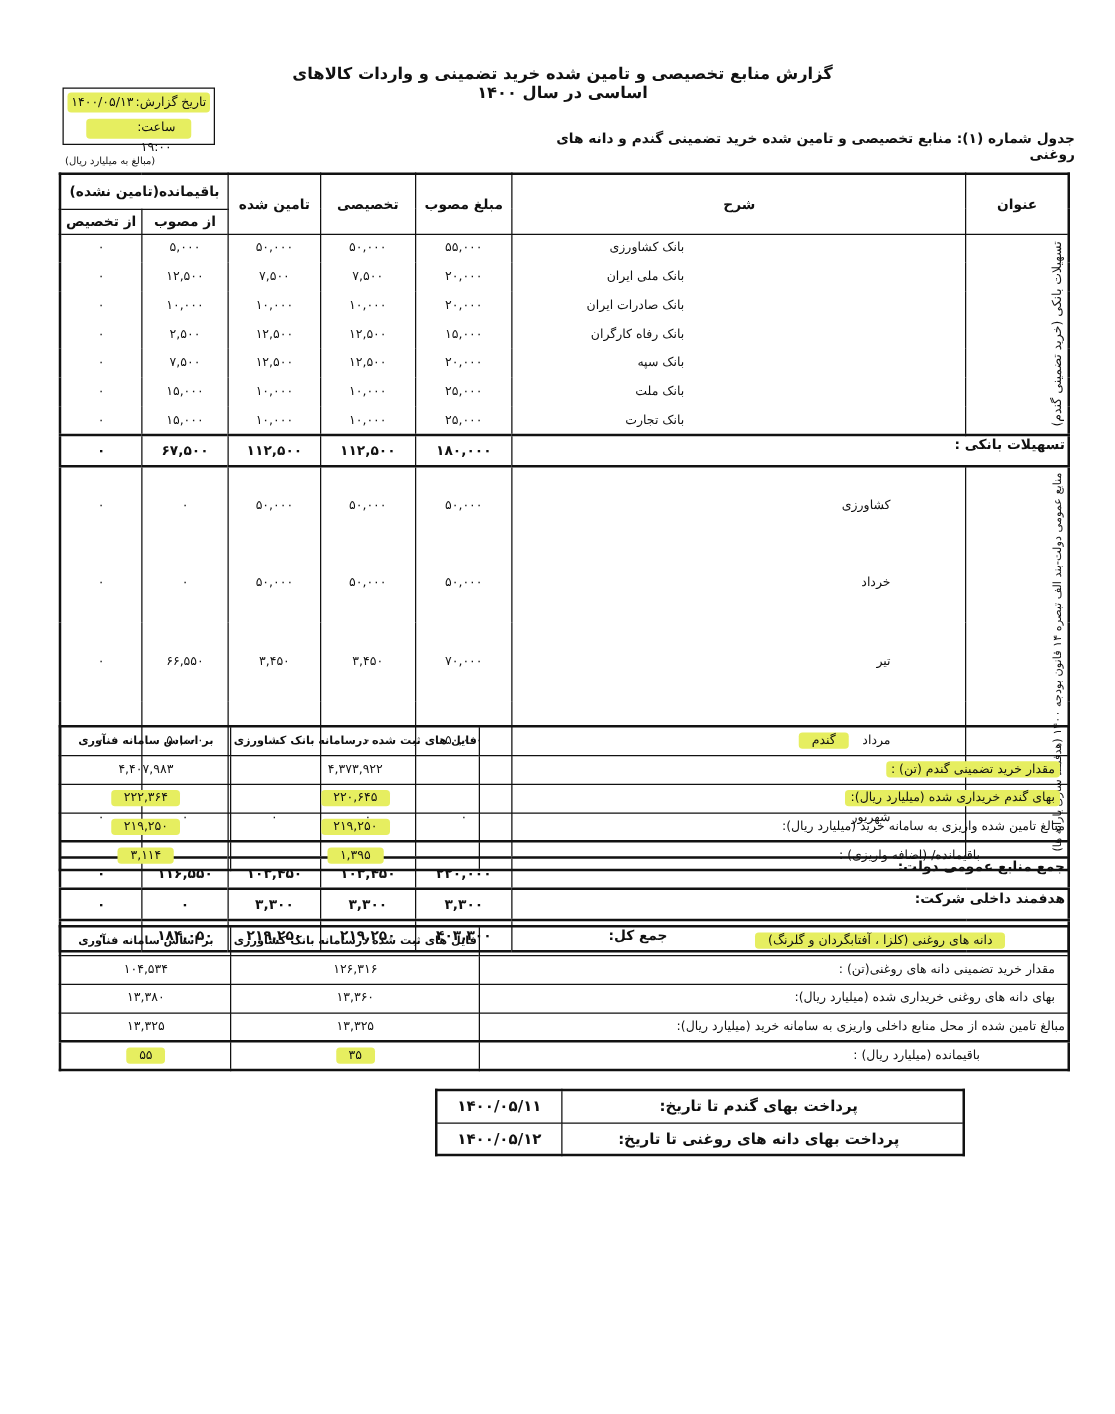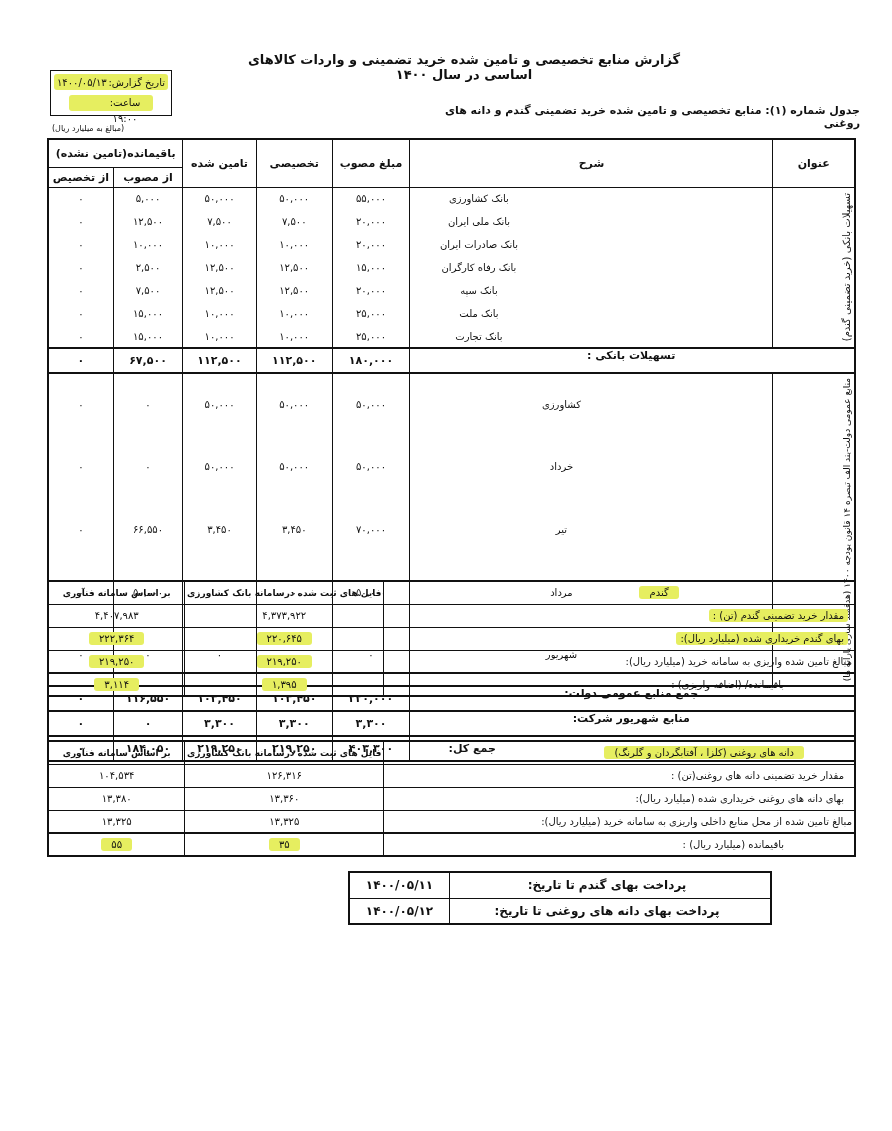--- a/index.html
+++ b/index.html
@@ -1,29 +1,29 @@
 <!DOCTYPE html>
 <html><head>
 <meta charset="utf-8">
 <style>
   * { box-sizing: border-box; margin: 0; padding: 0; }
   body { width: 892px; height: 1131px; background: #ffffff; font-family: "DejaVu Sans", sans-serif; color: #111; position: relative; overflow: hidden; }
   .abs { position: absolute; }
-  .title { top: 52px; left: 244px; width: 440px; font-size: 13px; font-weight: bold; text-align: center; direction: rtl; }
+  .title { top: 52px; left: 230px; width: 440px; font-size: 13px; font-weight: bold; text-align: center; direction: rtl; }
   .subtitle { top: 103px; left: 430px; width: 430px; font-size: 11px; font-weight: bold; text-align: right; direction: rtl; }
   .report-box { top: 70px; left: 50px; width: 122px; height: 46px; border: 1.5px solid #111; background: #fff; direction: rtl; font-size: 10px; }
   .hl { background: #e6ee60; border-radius: 3px; padding-left: 28px; }
   .report-box .r1 { position: absolute; top: 3px; left: 3px; right: 3px; height: 16px; display: flex; justify-content: space-between; align-items: center; padding: 0 3px; }
   .report-box .r2 { position: absolute; top: 24px; left: 18px; width: 84px; height: 16px; text-align: center; line-height: 16px; }
   .unit-note { top: 124px; left: 52px; font-size: 8px; direction: rtl; }
   table { border-collapse: collapse; direction: rtl; }
   td, th { border: 1px solid #111; font-size: 10px; text-align: center; font-weight: normal; }
   .t1 { position: absolute; top: 138px; left: 47px; width: 809px; border: 2px solid #111; }
   .t1 td.noinner { border-top: none; border-bottom: none; }
-  .t1 .lbl { padding-right: 10px; margin-top: 36px; }
+  .t1 .lbl { text-align: right; padding-right: 10px; margin-top: 36px; }
   .t1 .bold { font-weight: bold; font-size: 11px; }
   .t1 .vert { writing-mode: vertical-rl; transform: rotate(180deg); font-size: 10px; line-height: 14px; padding: 4px 0; }
   .t1 tr.sum td { border-top: 2px solid #111; border-bottom: 2px solid #111; font-weight: bold; font-size: 11px; height: 25px; }
   .t2, .t3 { position: absolute; left: 47px; width: 809px; border: 2px solid #111; }
   .t2 { top: 580px; } .t3 { top: 740px; }
   .t2 td, .t3 td { height: 23px; }
   .t2 .lbl, .t3 .lbl { text-align: right; padding-right: 6px; font-weight: normal; }
   .t2 .hd, .t3 .hd { font-weight: bold; font-size: 9px; }
   .t4 { position: absolute; top: 871px; left: 348px; width: 424px; border: 2px solid #111; }
   .t4 td { height: 26px; font-size: 12px; font-weight: bold; }
@@ -185,21 +185,21 @@
 
   <tr class="sum">
     <td colspan="2" class="lbl" style="padding-right:2px;vertical-align:top;">جمع منابع عمومی دولت:</td>
     <td>۲۲۰,۰۰۰</td>
     <td>۱۰۳,۴۵۰</td>
     <td>۱۰۳,۴۵۰</td>
     <td>۱۱۶,۵۵۰</td>
     <td>۰</td>
   </tr>
   <tr class="sum">
-    <td colspan="2" class="lbl" style="padding-right:2px;vertical-align:top;">منابع شهریور شرکت:</td>
+    <td colspan="2" class="lbl" style="padding-right:2px;vertical-align:top;">هدفمند داخلی شرکت:</td>
     <td>۳,۳۰۰</td>
     <td>۳,۳۰۰</td>
     <td>۳,۳۰۰</td>
     <td>۰</td>
     <td>۰</td>
   </tr>
   <tr class="sum">
     <td colspan="2" class="lbl" style="padding-right:320px;">جمع کل:</td>
     <td>۴۰۳,۳۰۰</td>
     <td>۲۱۹,۲۵۰</td>

